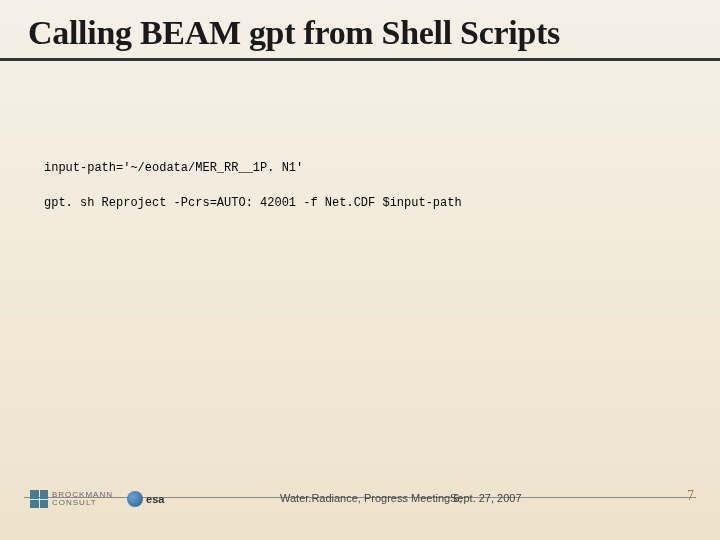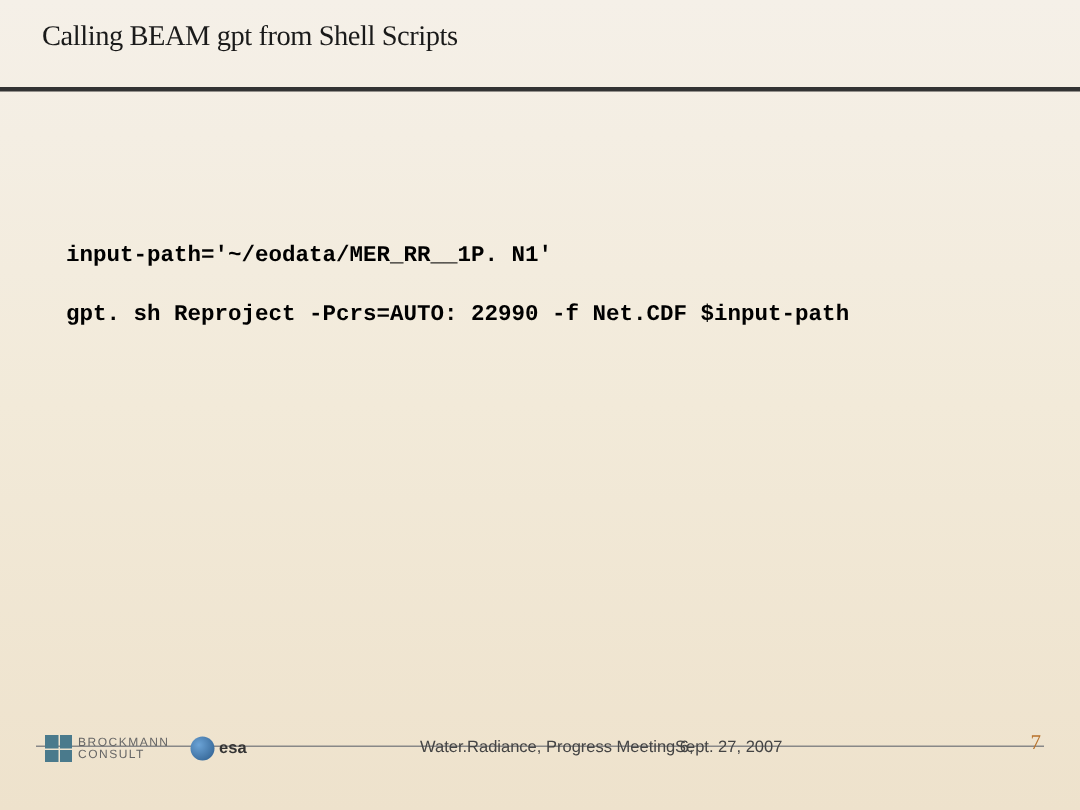--- a/index.html
+++ b/index.html
@@ -11,40 +11,40 @@
   }
   .slide {
     width: 720px;
     height: 540px;
     position: relative;
   }
   .title {
     position: absolute;
     top: 14px;
     left: 28px;
-    font-size: 19px;
-    font-weight: normal;
+    font-size: 34px;
+    font-weight: bold;
     color: #1a1a1a;
     letter-spacing: -0.3px;
   }
   .title-underline {
     position: absolute;
     top: 58px;
     left: 0;
     width: 720px;
     height: 3px;
     background: #333;
   }
   .code-block {
     position: absolute;
     top: 160px;
     left: 44px;
     font-family: 'Courier New', Courier, monospace;
-    font-size: 15px;
-    font-weight: bold;
+    font-size: 12px;
+    font-weight: normal;
     color: #000;
     line-height: 1.4;
   }
   .code-line {
     white-space: pre;
     margin-bottom: 18px;
   }
   .footer {
     position: absolute;
     bottom: 18px;
@@ -137,21 +137,21 @@
 </head>
 <body>
 
 <div class="slide">
 
   <div class="title">Calling BEAM gpt from Shell Scripts</div>
   <div class="title-underline"></div>
 
   <div class="code-block">
     <div class="code-line">input-path='~/eodata/MER_RR__1P. N1'</div>
-    <div class="code-line">gpt. sh Reproject -Pcrs=AUTO: 22990 -f Net.CDF $input-path</div>
+    <div class="code-line">gpt. sh Reproject -Pcrs=AUTO: 42001 -f Net.CDF $input-path</div>
   </div>
 
   <div class="footer-separator"></div>
 
   <div class="footer">
     <div class="logo-group">
       <div class="logo-bc">
         <div class="bc-icon">
           <div class="bc-sq"></div>
             <div class="bc-sq"></div>

